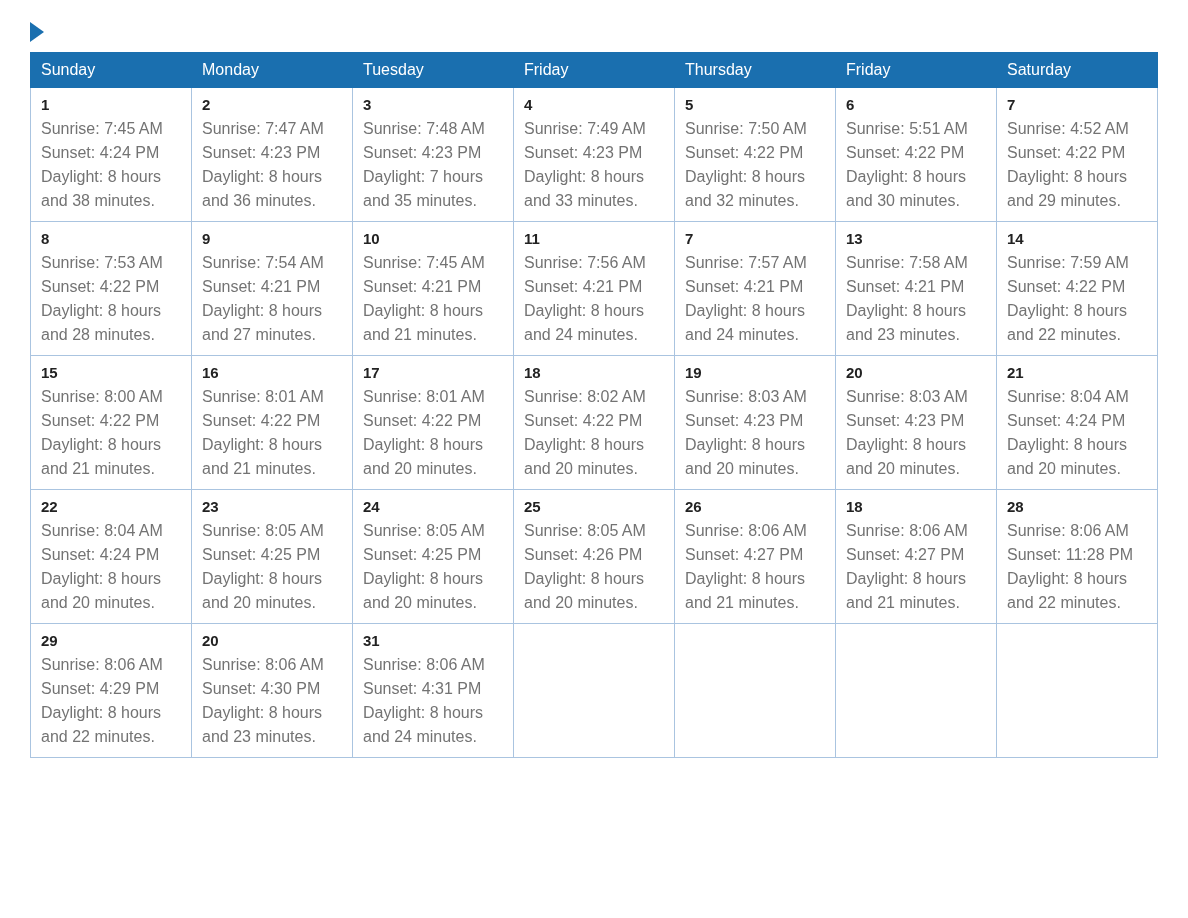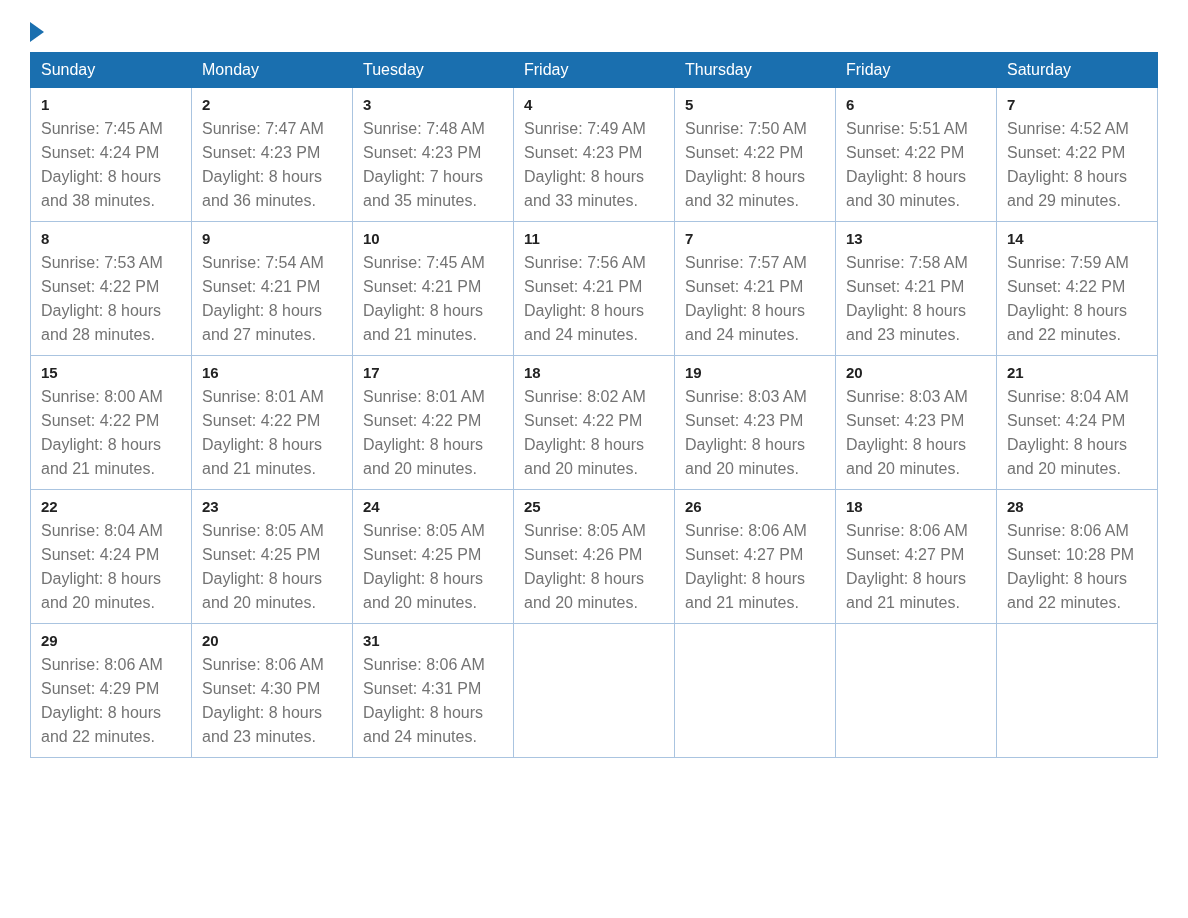--- a/index.html
+++ b/index.html
@@ -348,21 +348,21 @@
         <div class="day-info">
           <span>Sunrise: 8:06 AM</span><br>
           <span>Sunset: 4:27 PM</span><br>
           <span>Daylight: 8 hours and 21 minutes.</span>
         </div>
       </td>
         <td>
         <span class="day-num">28</span>
         <div class="day-info">
           <span>Sunrise: 8:06 AM</span><br>
-          <span>Sunset: 10:28 PM</span><br>
+          <span>Sunset: 11:28 PM</span><br>
           <span>Daylight: 8 hours and 22 minutes.</span>
         </div>
       </td>
       </tr>
       <tr>
         <td>
         <span class="day-num">29</span>
         <div class="day-info">
           <span>Sunrise: 8:06 AM</span><br>
           <span>Sunset: 4:29 PM</span><br>

